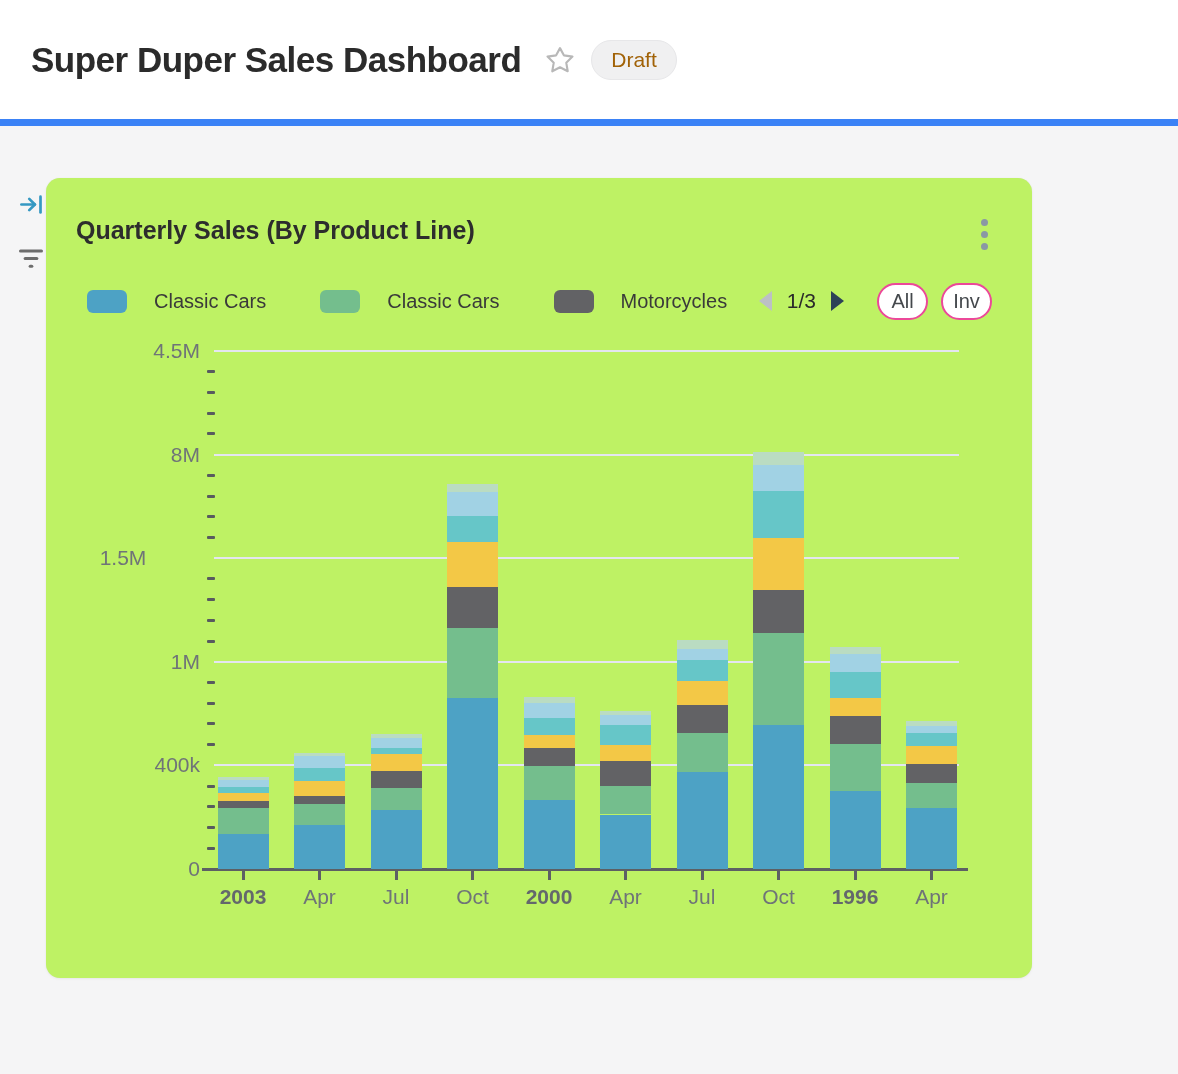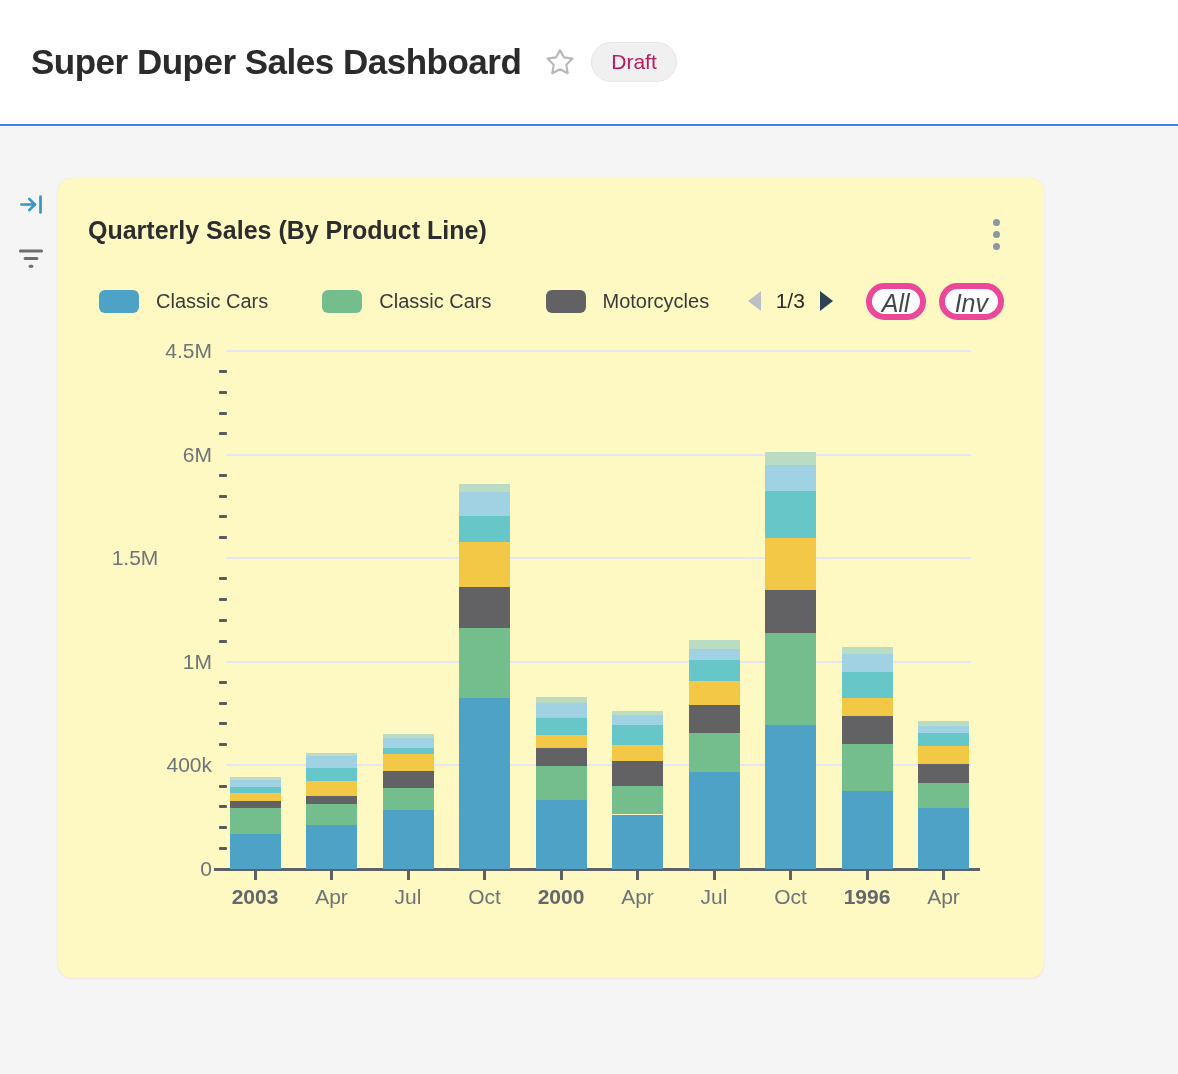--- a/index.html
+++ b/index.html
@@ -1,54 +1,54 @@
 <!DOCTYPE html>
 <html><head>
 <meta charset="utf-8">
 <style>
   * { margin:0; padding:0; box-sizing:border-box; }
   html,body { width:1178px; height:1074px; overflow:hidden; }
   body { background:#f5f5f6; font-family:"Liberation Sans","DejaVu Sans",sans-serif; }
 
   
-  .app-header { background:#ffffff; height:126px; border-bottom:2px solid #3b82f6;
+  .app-header { background:#ffffff; height:126px; border-bottom:7px solid #3b82f6;
     display:flex; align-items:center; padding-left:31px; }
   .page-title { font-size:35px; font-weight:700; color:#2b2b2b; letter-spacing:-0.5px; }
   .star-btn { margin-left:23px; width:32px; height:32px; display:flex; align-items:center; justify-content:center; cursor:pointer; }
   .status-badge { margin-left:15px; background:#f0f0f1; border:1px solid #e7e7e9; border-radius:21px;
-    padding:7px 19px; font-size:21px; color:#be185d; cursor:pointer; }
+    padding:7px 19px; font-size:21px; color:#a16207; cursor:pointer; }
 
   
   .workspace { position:relative; width:100%; height:948px; }
   .left-rail { position:absolute; left:0; top:0; width:62px; padding-top:64px;
     display:flex; flex-direction:column; align-items:center; gap:26px; }
   .rail-btn { width:28px; height:28px; display:flex; align-items:center; justify-content:center; cursor:pointer; }
 
   
-  .card { position:absolute; left:58px; top:52px; width:986px; height:800px;
-    background:#fef9c3; border-radius:14px;
+  .card { position:absolute; left:46px; top:52px; width:986px; height:800px;
+    background:#bef264; border-radius:14px;
     box-shadow:0 0 1px rgba(0,0,0,.08), 0 1px 3px rgba(0,0,0,.05); }
   .card-head { margin:38px 38px 0 30px; display:flex; align-items:flex-start; justify-content:space-between; height:36px; }
   .chart-title { font-size:25px; font-weight:700; color:#2d2d2d; }
   .kebab { display:flex; flex-direction:column; gap:5px; padding:3px 6px; cursor:pointer; }
   .kebab i { width:7px; height:7px; border-radius:50%; background:#8a98a4; }
 
   
   .legend-row { margin:30px 40px 0 41px; display:flex; align-items:center; height:38px; }
   .legend-items { display:flex; align-items:center; gap:54px; }
-  .legend-item { display:flex; align-items:center; gap:17px; cursor:pointer; }
+  .legend-item { display:flex; align-items:center; gap:27px; cursor:pointer; }
   .legend-swatch { width:40px; height:23px; border-radius:6px; }
   .legend-label { font-size:20px; color:#3a3a3a; }
   .pager { margin-left:auto; display:flex; align-items:center; gap:15px; margin-right:20px; }
   .page-ind { font-size:21px; color:#2a2a2a; }
   .tri { width:0; height:0; cursor:pointer; }
   .tri-left  { border-top:10px solid transparent; border-bottom:10px solid transparent; border-right:13px solid #bcc0c5; }
   .tri-right { border-top:10px solid transparent; border-bottom:10px solid transparent; border-left:13px solid #2c4257; }
-  .pill-btn { background:#fff; border:6px solid #ec4899; border-radius:20px; height:37px; min-width:51px;
-    padding:0 10px; font-size:25px; color:#44484c; font-family:inherit; cursor:pointer; margin-left:13px;font-style:italic; }
+  .pill-btn { background:#fff; border:2px solid #ec4899; border-radius:20px; height:37px; min-width:51px;
+    padding:0 10px; font-size:20px; color:#44484c; font-family:inherit; cursor:pointer; margin-left:13px; }
 
   
   .chart { position:relative; width:986px; height:620px; }
   .gridline { position:absolute; height:2px; background:#e4e6f0; }
   .y-label { position:absolute; left:0; width:154px; text-align:right; font-size:21px; color:#6f7478; }
   .minor-tick { position:absolute; width:8px; height:3px; border-radius:1px; background:#585b5f; }
   .x-axis { position:absolute; height:3px; background:#5d6064; }
   .x-tick { position:absolute; width:3px; height:9px; background:#5d6064; }
   .x-label { position:absolute; width:80px; text-align:center; font-size:21px; color:#6f7478; }
   .x-label.bold { font-weight:700; color:#64686c; }
@@ -116,21 +116,21 @@
         <span class="tri tri-right"></span>
       </div>
       <button class="pill-btn">All</button>
       <button class="pill-btn">Inv</button>
     </div>
 
     <div class="chart" id="chart">
         <div class="gridline" style="left: 168px; top: 30px; width: 745px;"></div>
         <div class="y-label" style="top: 19px;">4.5M</div>
         <div class="gridline" style="left: 168px; top: 133.6px; width: 745px;"></div>
-        <div class="y-label" style="top: 122.6px;">6M</div>
+        <div class="y-label" style="top: 122.6px;">8M</div>
         <div class="gridline" style="left: 168px; top: 237.2px; width: 745px;"></div>
         <div class="y-label" style="top: 226.2px; text-align: center;">1.5M</div>
         <div class="gridline" style="left: 168px; top: 340.8px; width: 745px;"></div>
         <div class="y-label" style="top: 329.8px;">1M</div>
         <div class="gridline" style="left: 168px; top: 444.4px; width: 745px;"></div>
         <div class="y-label" style="top: 433.4px;">400k</div>
         <div class="y-label" style="top: 537px;">0</div>
         <div class="minor-tick" style="left: 161px; top: 526.78px;"></div>
         <div class="minor-tick" style="left: 161px; top: 506.06px;"></div>
         <div class="minor-tick" style="left: 161px; top: 485.34px;"></div>

